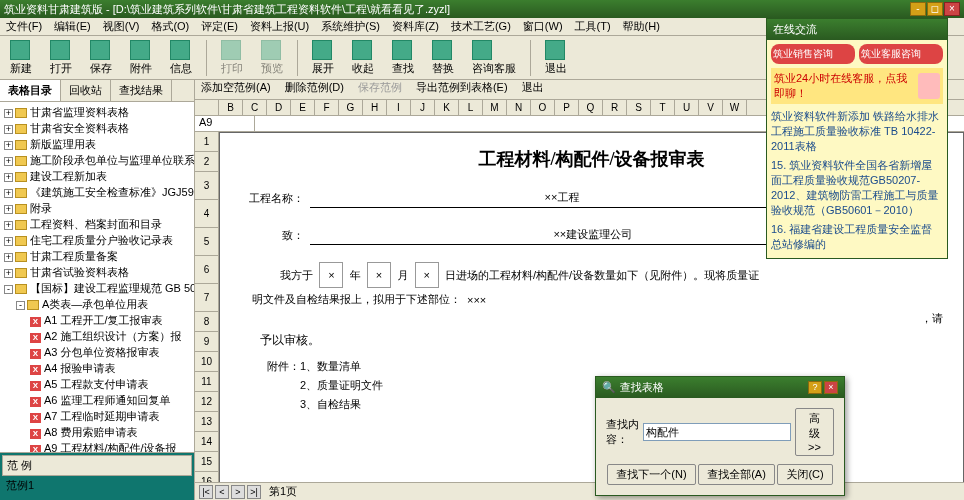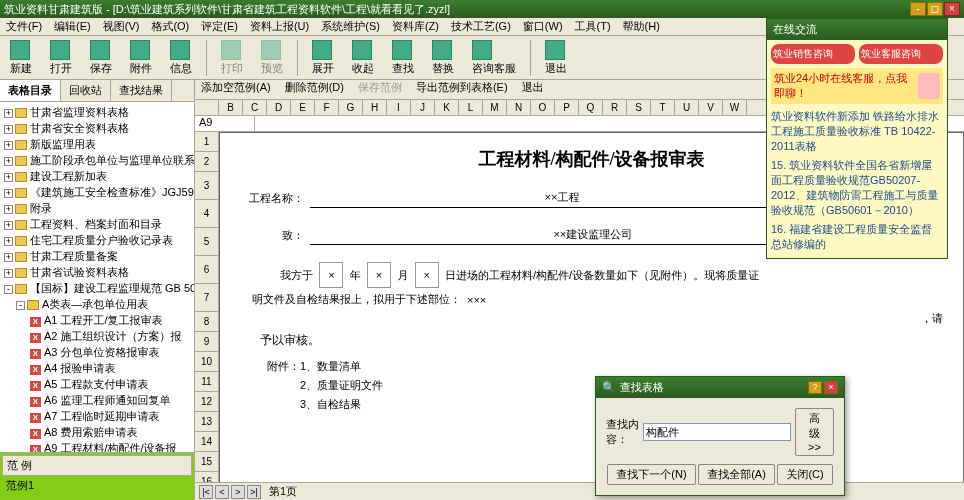--- a/index.html
+++ b/index.html
@@ -19,21 +19,21 @@
 .left{width:195px;background:#fff;border-right:1px solid #aca899;display:flex;flex-direction:column}
 .tabs{display:flex;background:#ece9d8;border-bottom:1px solid #aca899}
 .tab{padding:3px 8px;border-right:1px solid #aca899;cursor:pointer;background:#ece9d8}
 .tab.act{background:#fff;font-weight:bold}
 .tree{flex:1;overflow:auto;padding:2px;font-size:11px;line-height:16px}
 .tn{white-space:nowrap;padding:0 2px;cursor:pointer}
 .tn .fic{display:inline-block;width:12px;height:10px;background:#f0c850;border:1px solid #b89020;margin-right:3px;vertical-align:middle}
 .tn .xic{display:inline-block;width:11px;height:10px;background:#d44;color:#fff;font-size:8px;text-align:center;line-height:10px;margin-right:3px;font-weight:bold}
 .tn .tg{display:inline-block;width:9px;height:9px;border:1px solid #888;text-align:center;line-height:7px;margin-right:2px;font-size:9px;background:#fff}
 .i1{padding-left:14px}.i2{padding-left:28px}
-.lbot{height:48px;border-top:1px solid #aca899;background:#84cc16;padding:2px}
+.lbot{height:48px;border-top:1px solid #aca899;background:#0f766e;padding:2px}
 .lbot .hdr{background:#ece9d8;padding:2px 4px;border:1px solid #aca899}
 .center{flex:1;background:#808080;display:flex;flex-direction:column;position:relative}
 .ctool{background:#ece9d8;height:20px;display:flex;align-items:flex-start;padding:0 6px;gap:14px;border-bottom:1px solid #aca899}
 .ctool span{cursor:pointer}
 .ctool .dis{color:#999}
 .colhdr{background:#ece9d8;height:16px;display:flex;border-bottom:1px solid #aca899}
 .colhdr .ch{border-right:1px solid #aca899;text-align:center;font-size:10px;line-height:16px;min-width:24px}
 .colhdr .ch:first-child{width:24px;background:#ece9d8}
 .cellbar{display:flex;background:#fff;height:16px;border-bottom:1px solid #aca899}
 .cellbar .cref{width:60px;border-right:1px solid #aca899;padding:0 4px;background:#fff}

